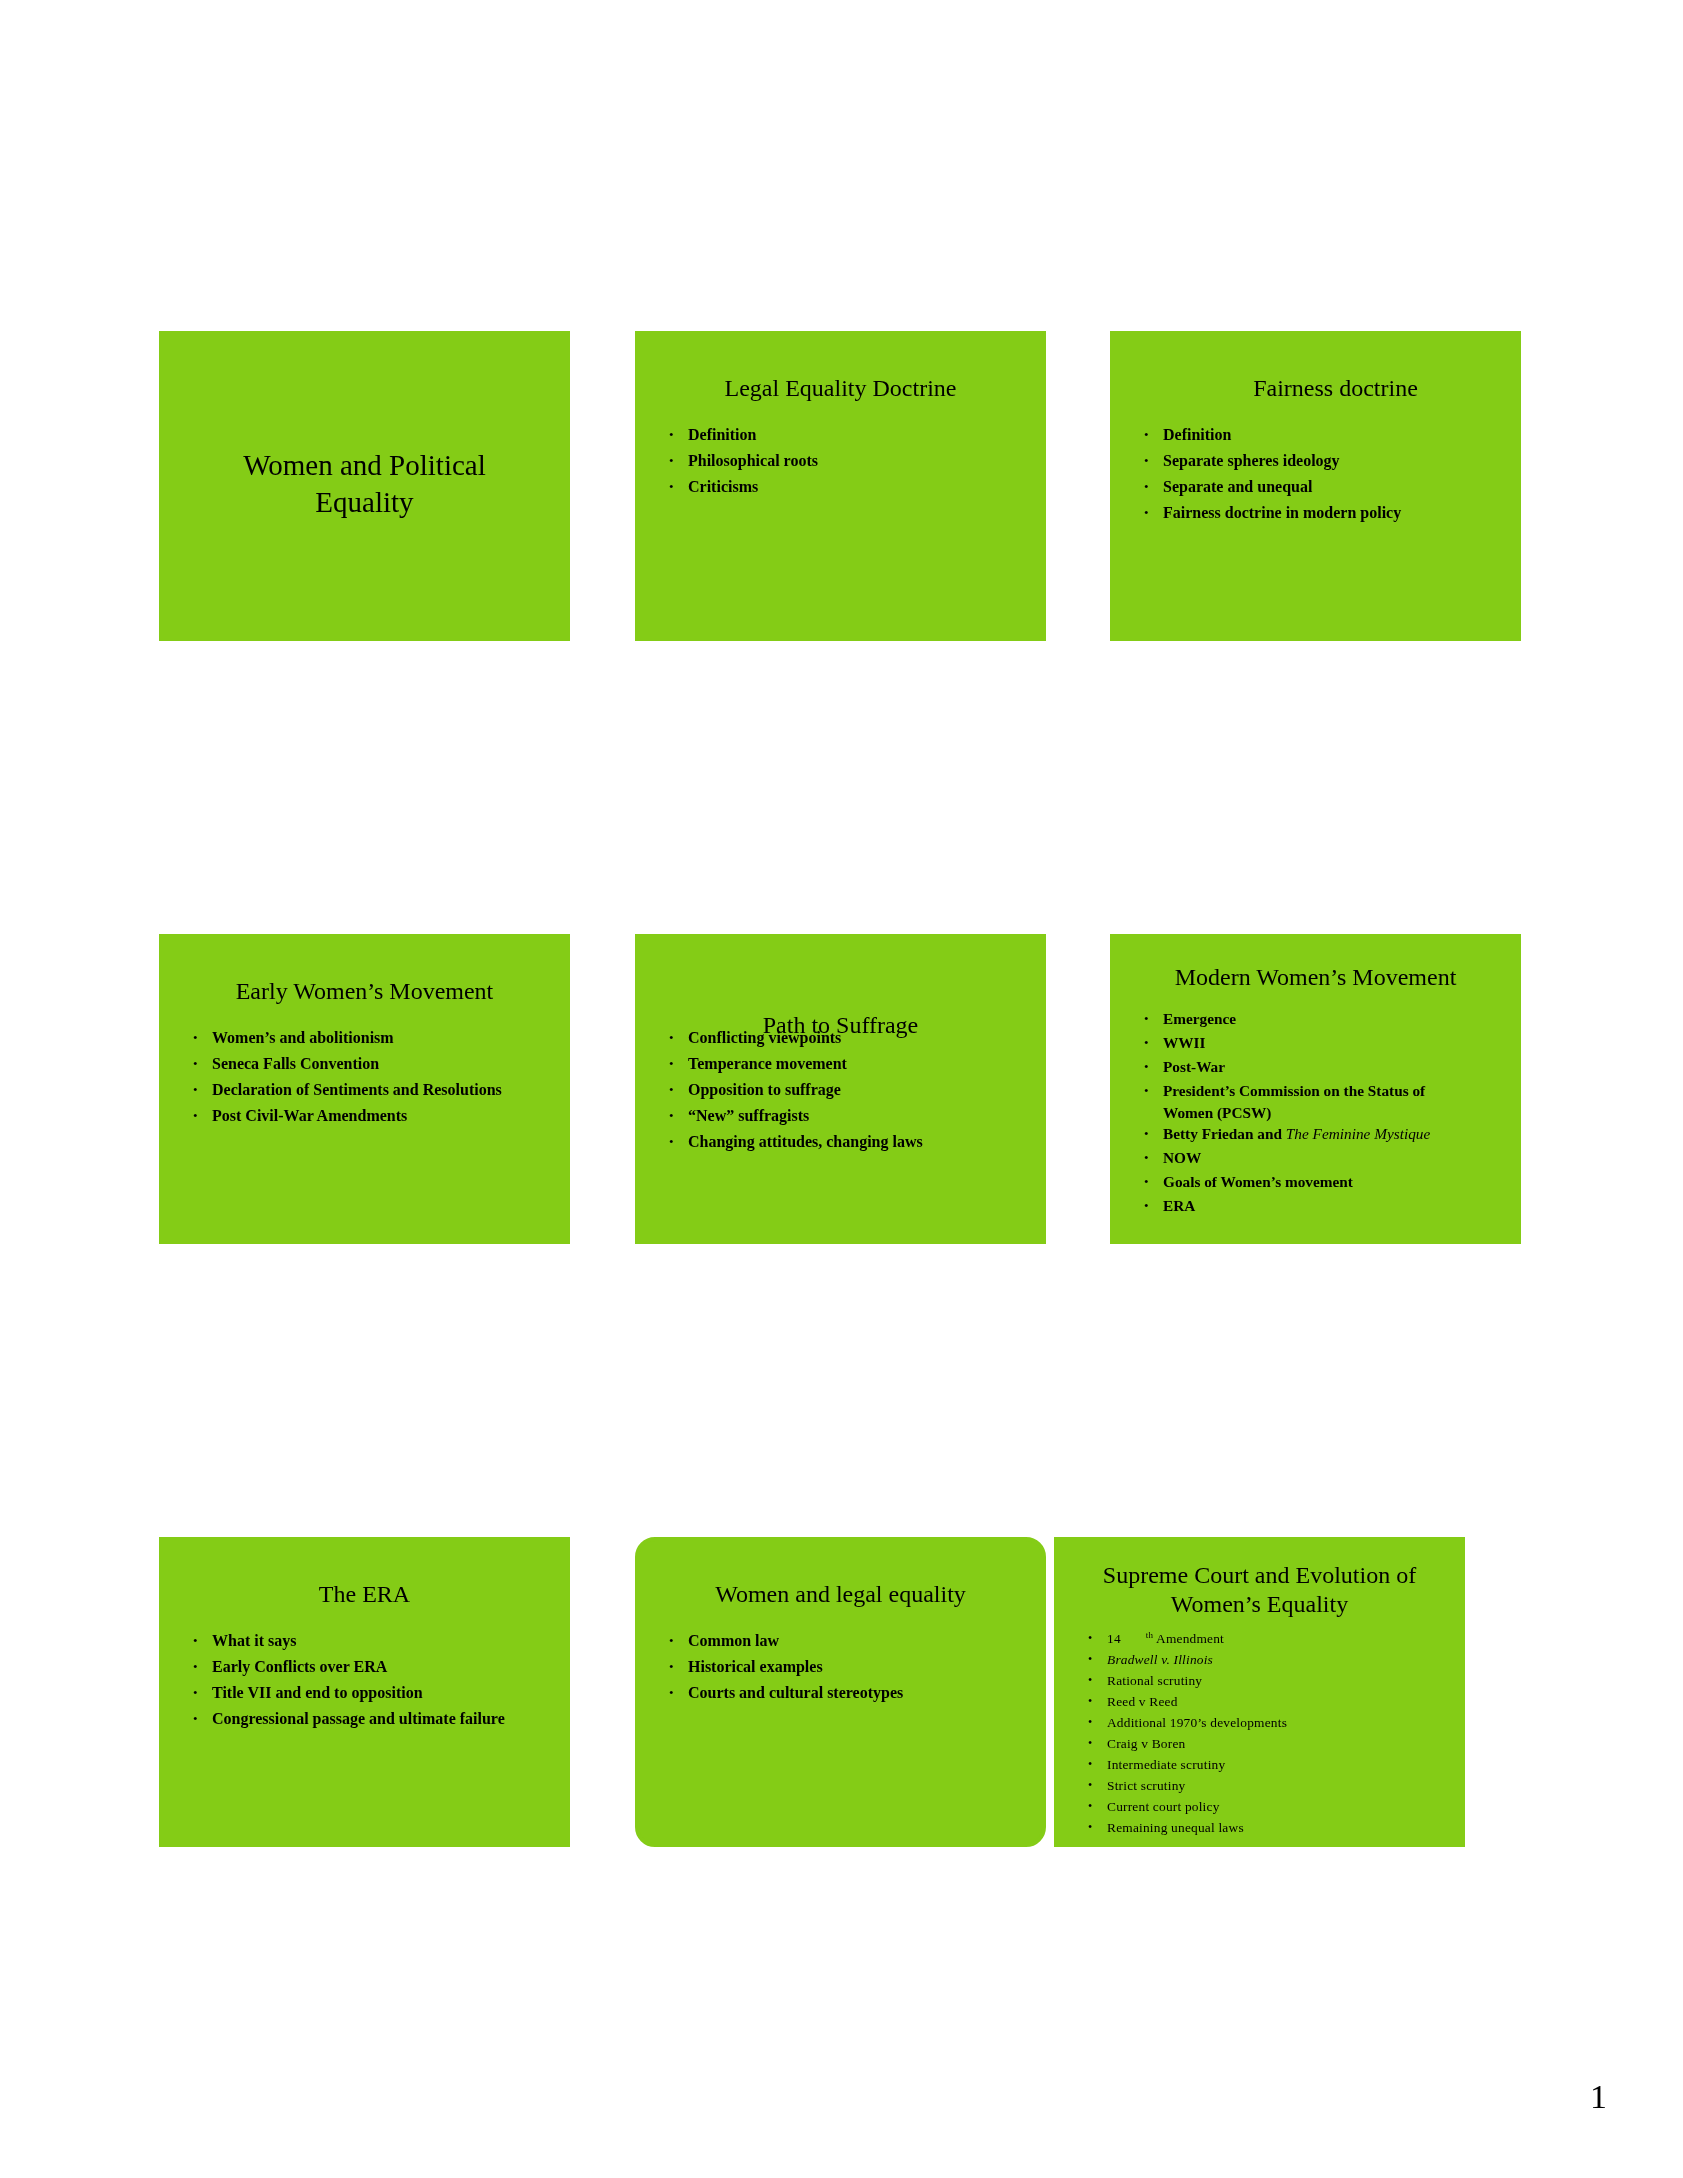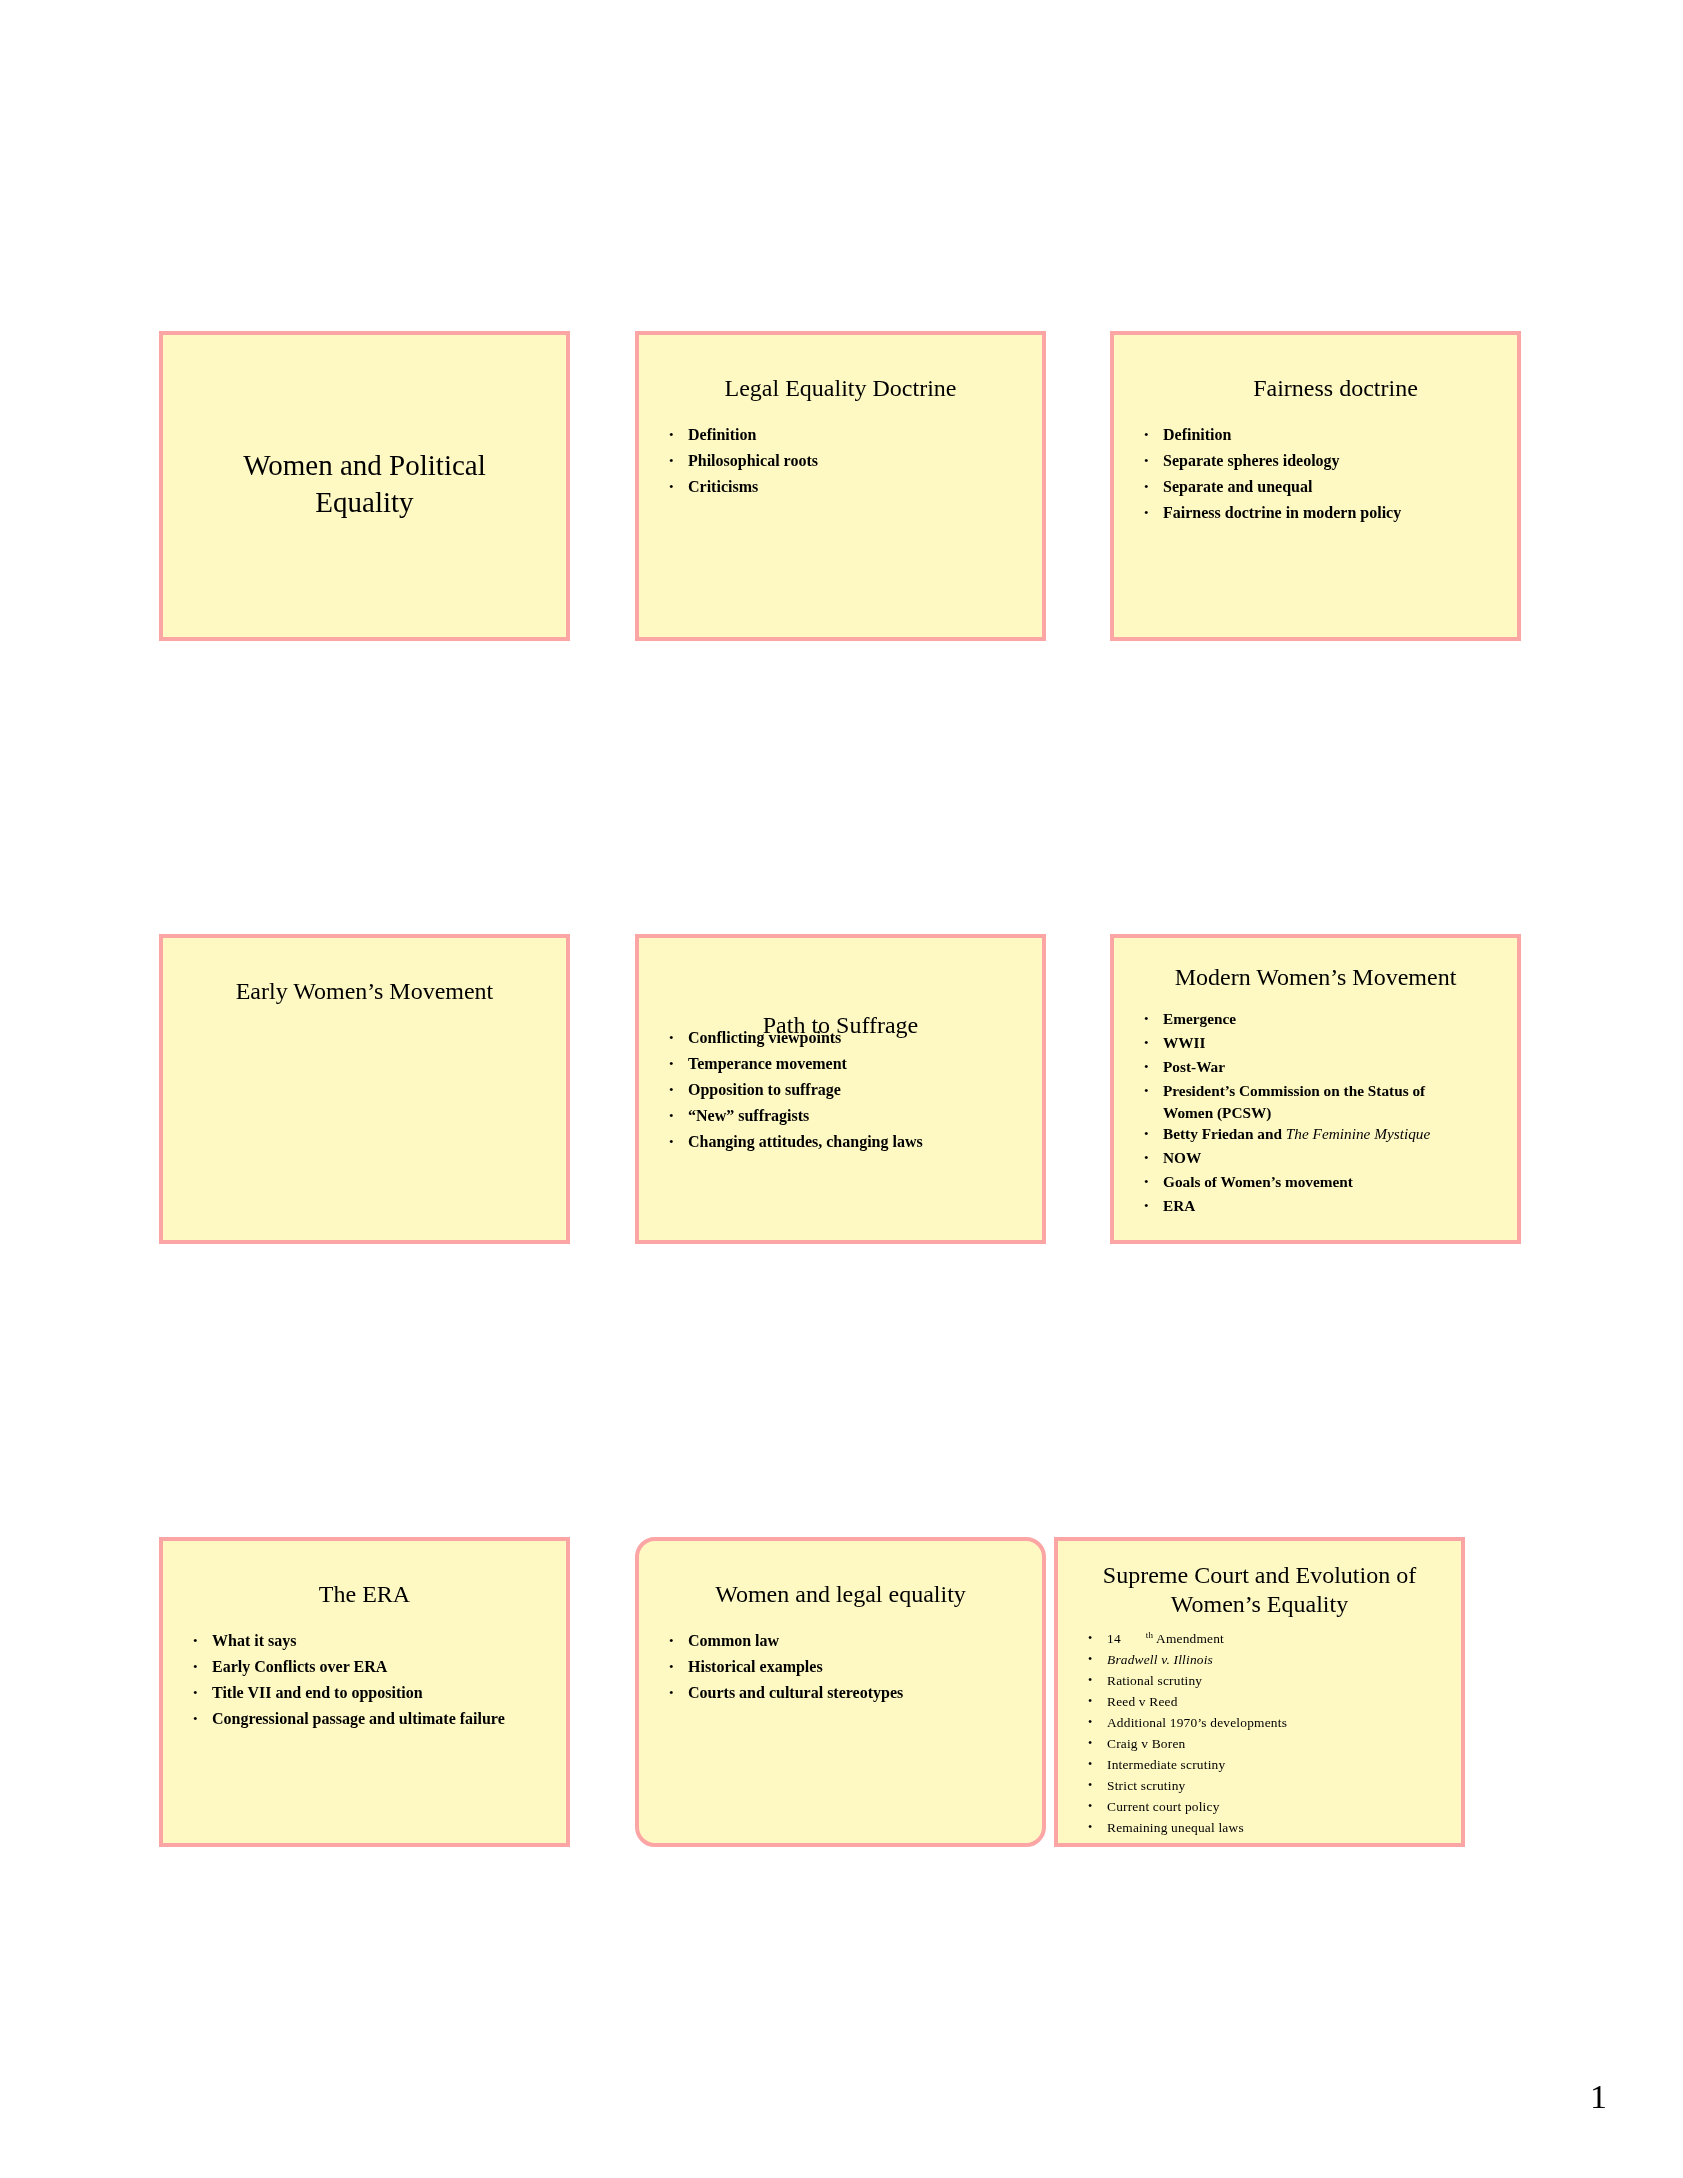--- a/index.html
+++ b/index.html
@@ -12,22 +12,22 @@
       height: 2178px;
       position: relative;
       overflow: hidden;
       font-family: "Liberation Serif", "DejaVu Serif", serif;
       color: #000000;
     }
     .slide {
       position: absolute;
       width: 403px;
       height: 302px;
-      border: 4px solid #fca5a5;
-      background: #fef9c3;
+      border: 4px solid #84cc16;
+      background: #84cc16;
       box-sizing: content-box;
     }
     .slide-title {
       position: absolute;
       left: 0;
       right: 0;
       text-align: center;
       font-size: 24px;
       line-height: 29px;
       font-weight: normal;
@@ -119,20 +119,26 @@
   <ul class="bullets" style="top:87px;">
     <li>Definition</li>
     <li>Separate spheres ideology</li>
     <li>Separate and unequal</li>
     <li>Fairness doctrine in modern policy</li>
   </ul>
 </div>
 
 <div class="slide" style="left:159px; top:934px;">
   <div class="slide-title" style="top:39px;">Early Women’s Movement</div>
+  <ul class="bullets" style="top:87px;">
+    <li>Women’s and abolitionism</li>
+    <li>Seneca Falls Convention</li>
+    <li>Declaration of Sentiments and Resolutions</li>
+    <li>Post Civil-War Amendments</li>
+  </ul>
 </div>
 
 <div class="slide" style="left:635px; top:934px;">
   <div class="slide-title" style="top:39px;margin-top:34px;">Path to Suffrage</div>
   <ul class="bullets" style="top:87px;">
     <li>Conflicting viewpoints</li>
     <li>Temperance movement</li>
     <li>Opposition to suffrage</li>
     <li>“New” suffragists</li>
     <li>Changing attitudes, changing laws</li>

